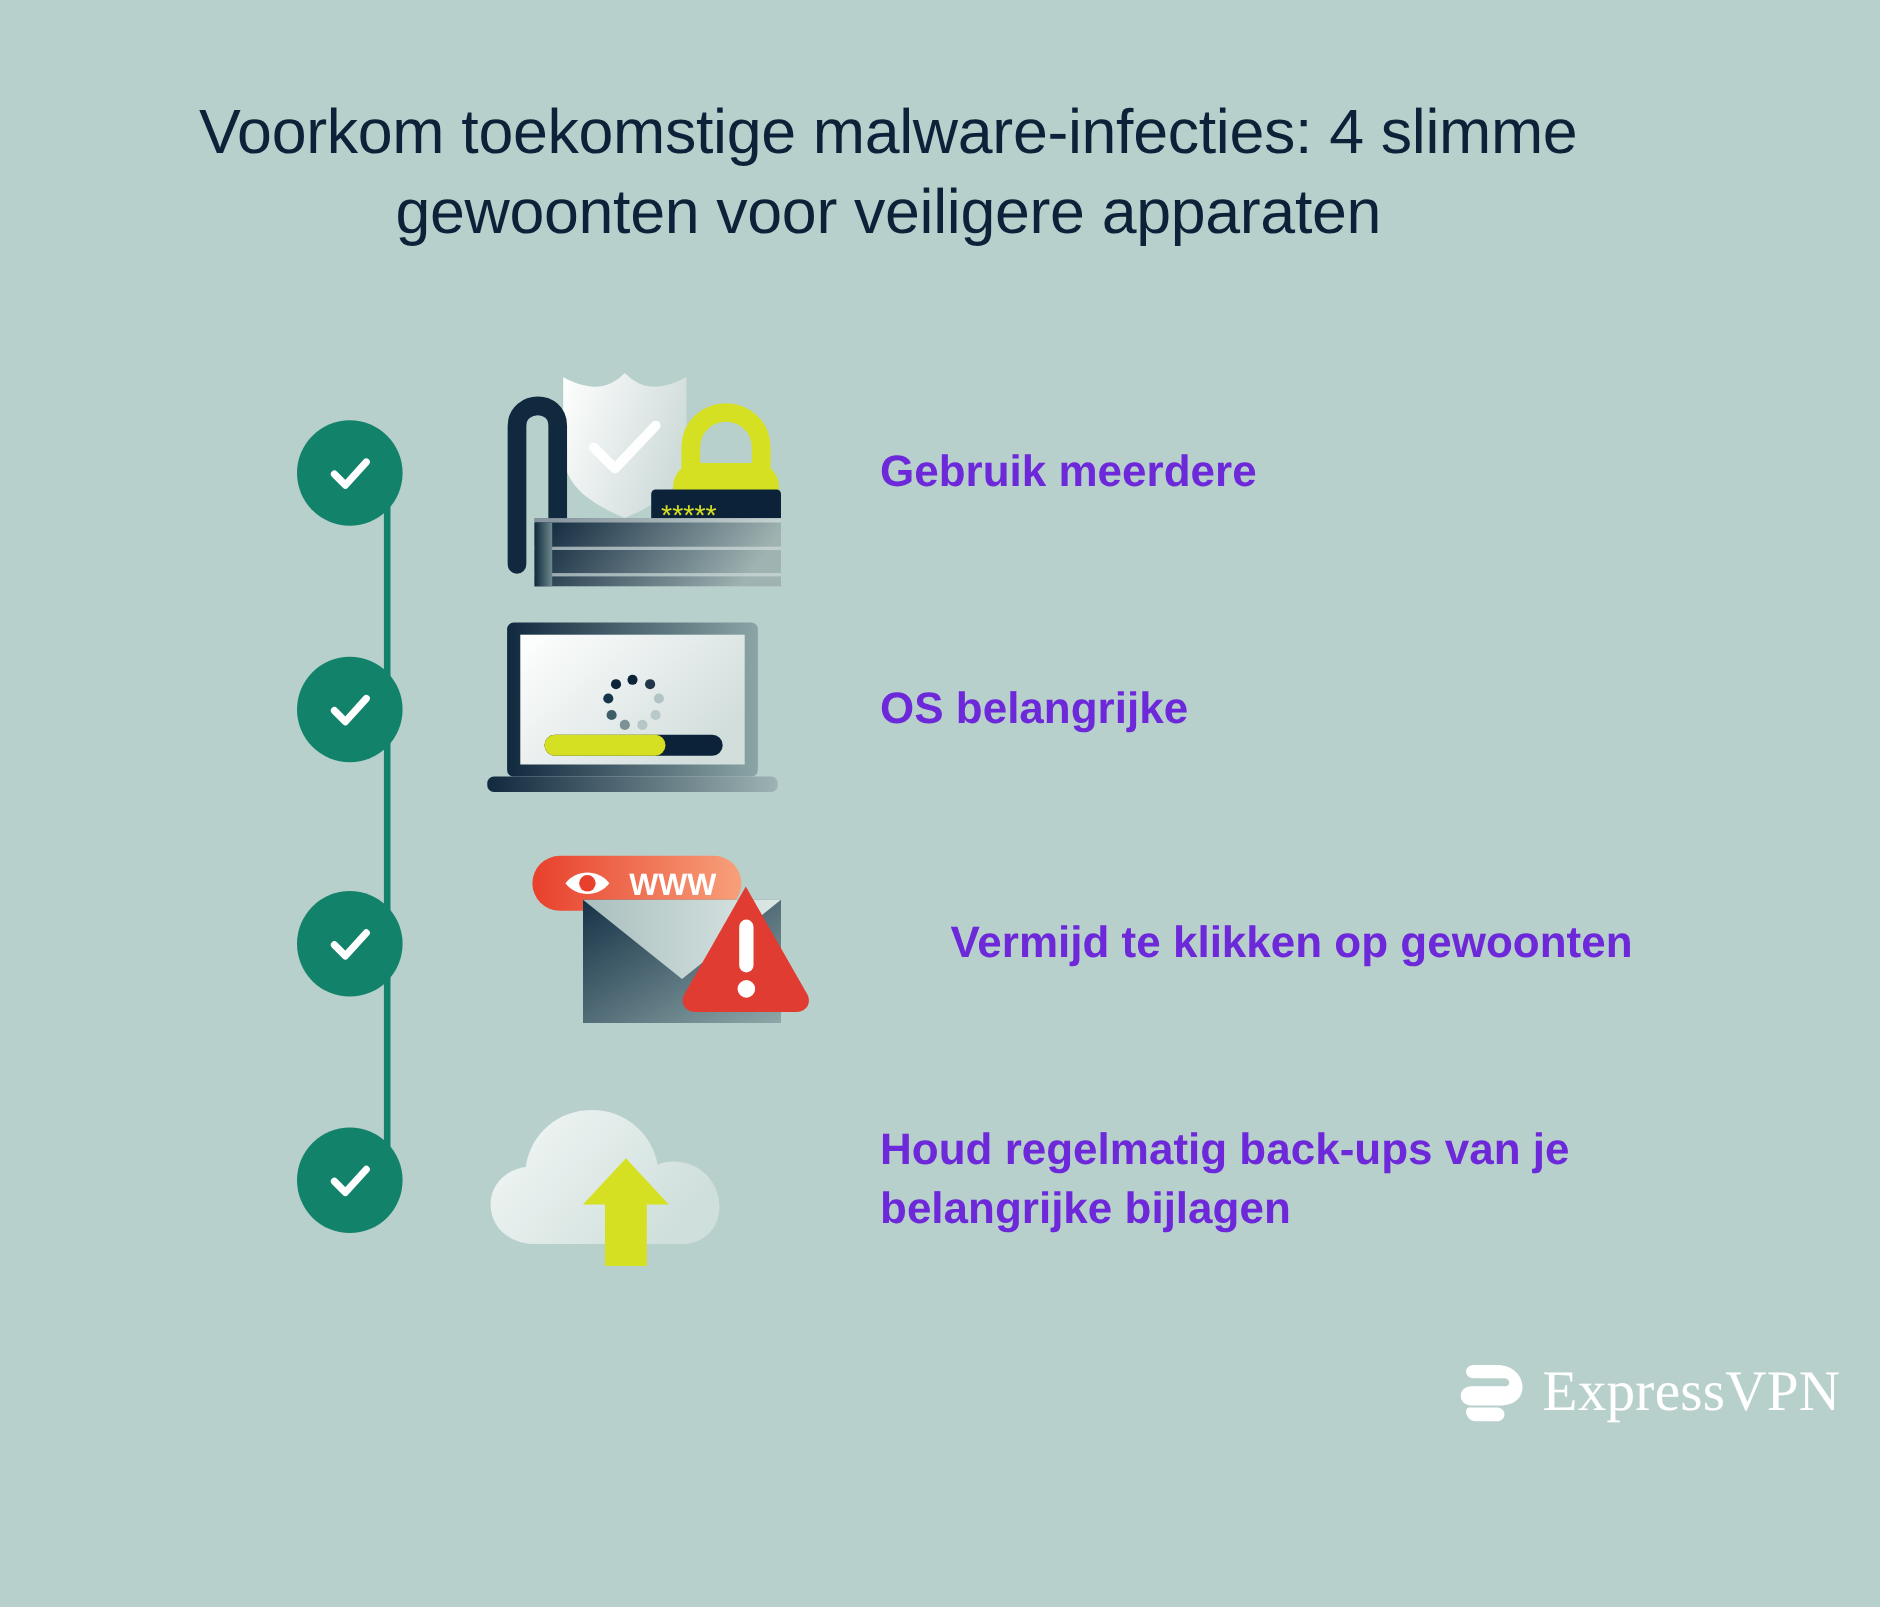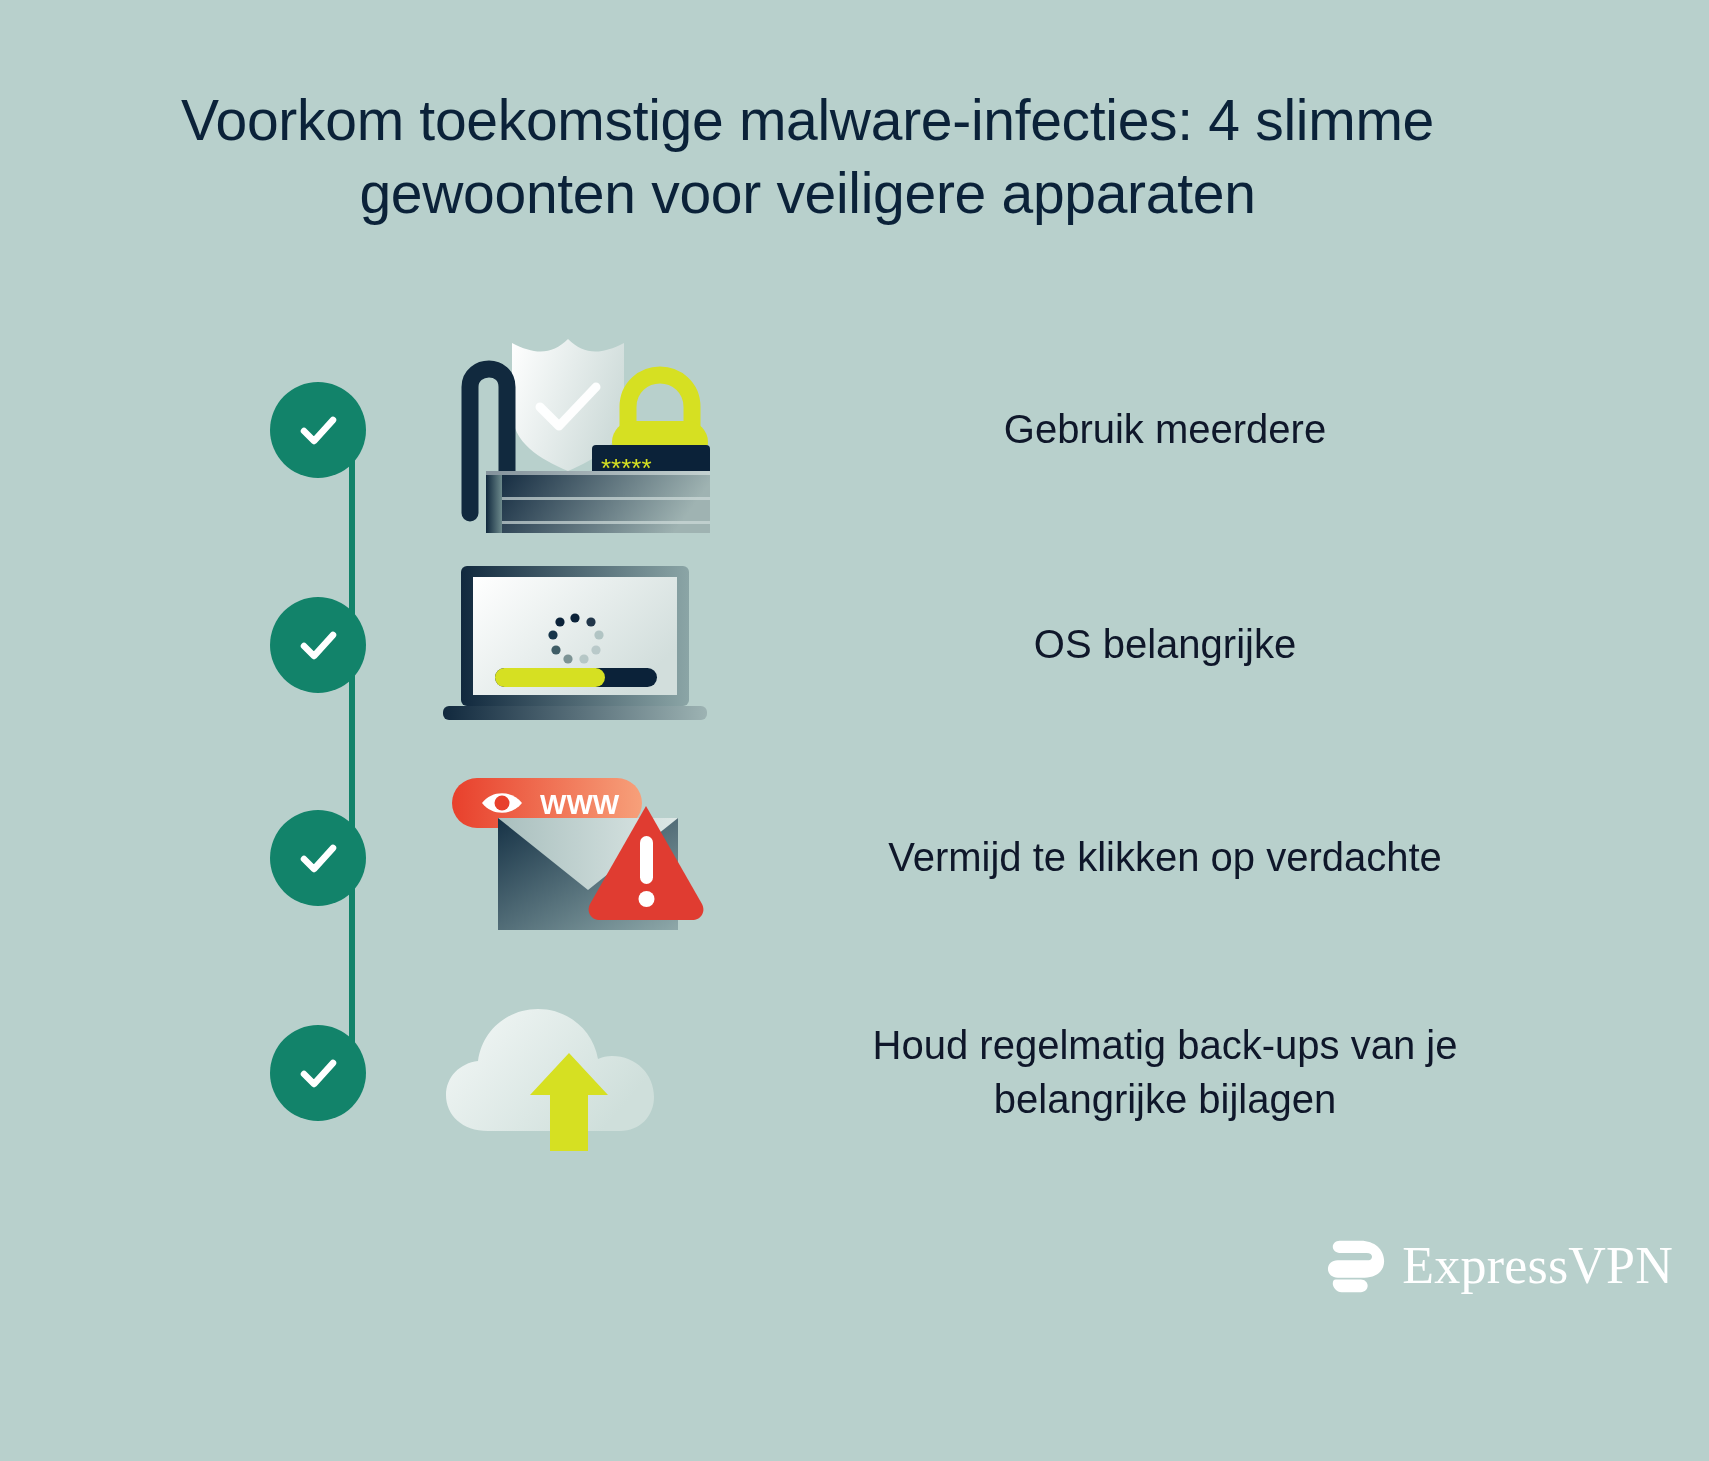--- a/index.html
+++ b/index.html
@@ -62,21 +62,21 @@
   .step {
     position: absolute;
     left: 270px;
     width: 1260px;
     height: 200px;
     display: flex;
     align-items: center;
   }
   .step-1 { top: 330px; }
   .step-2 { top: 545px; }
-  .step-3 { top: 758px; }
+  .step-3 { top: 758px; gap: 32px; }
   .step-4 { top: 973px; }
 
   .check-wrap {
     width: 160px;
     display: flex;
     align-items: center;
     justify-content: flex-start;
     flex: 0 0 160px;
   }
   .check-circle {
@@ -98,25 +98,24 @@
     height: 200px;
     display: flex;
     align-items: center;
     justify-content: center;
     position: relative;
   }
 
   .step-text {
     flex: 1 1 auto;
     padding-left: 80px;
-    color: #0f172a;
+    color: #6d28d9;
     font-size: 40px;
     line-height: 1.34;
-    font-weight: 400;
-    text-align: center;
+    font-weight: 700;
   }
   .step-text .line { display: block; white-space: nowrap; }
 
   
   .logo {
     position: absolute;
     right: 36px;
     bottom: 164px;
     display: flex;
     align-items: center;
@@ -301,21 +300,21 @@
 
           <g>
             <path d="M206 38 L262 136 C266 144 261 152 252 152 L160 152 C151 152 146 144 150 136 Z" fill="#e03c31"></path>
             <rect x="200" y="68" width="13" height="48" rx="6.5" fill="#ffffff"></rect>
             <circle cx="206.5" cy="131" r="8" fill="#ffffff"></circle>
           </g>
         </svg>
       </div>
 
       <div class="step-text">
-        <span class="line">Vermijd te klikken op verdachte</span>
+        <span class="line">Vermijd te klikken op gewoonten</span>
       </div>
     </div>
 
     <div class="step step-4">
       <div class="check-wrap">
         <div class="check-circle">
           <svg width="52" height="52" viewBox="0 0 52 52">
             <path d="M12 27 L22 37 L41 16" fill="none" stroke="#ffffff" stroke-width="6.5" stroke-linecap="round" stroke-linejoin="round"></path>
           </svg>
         </div>

